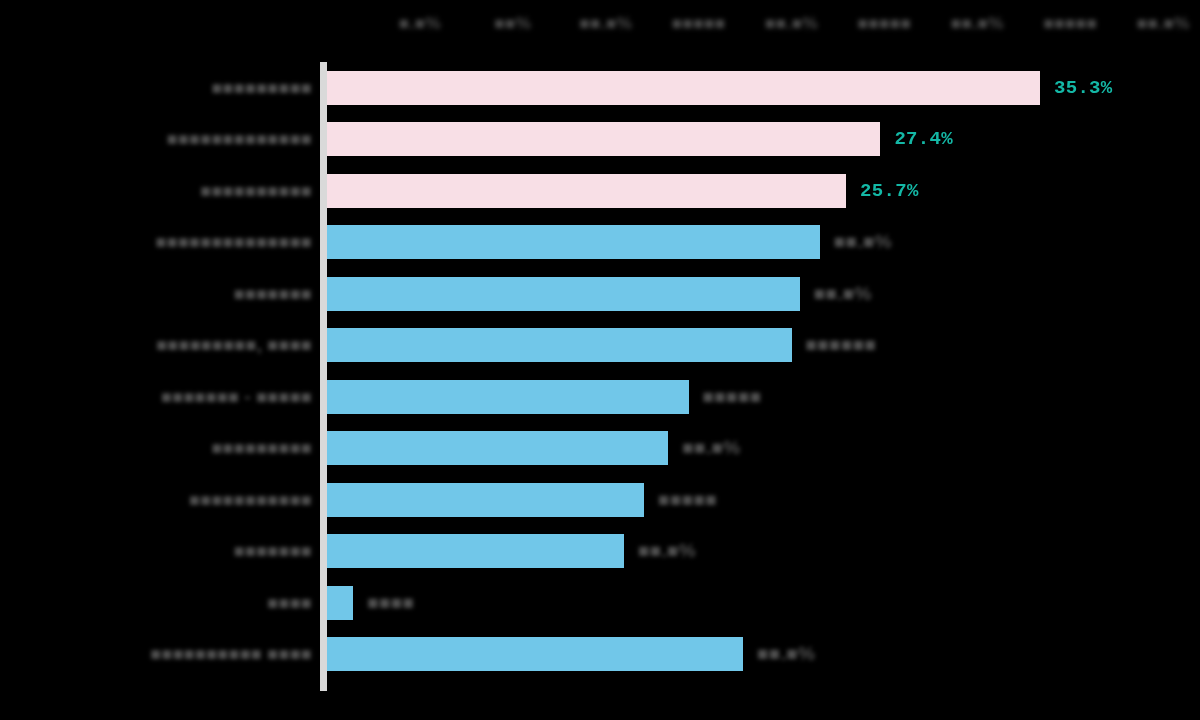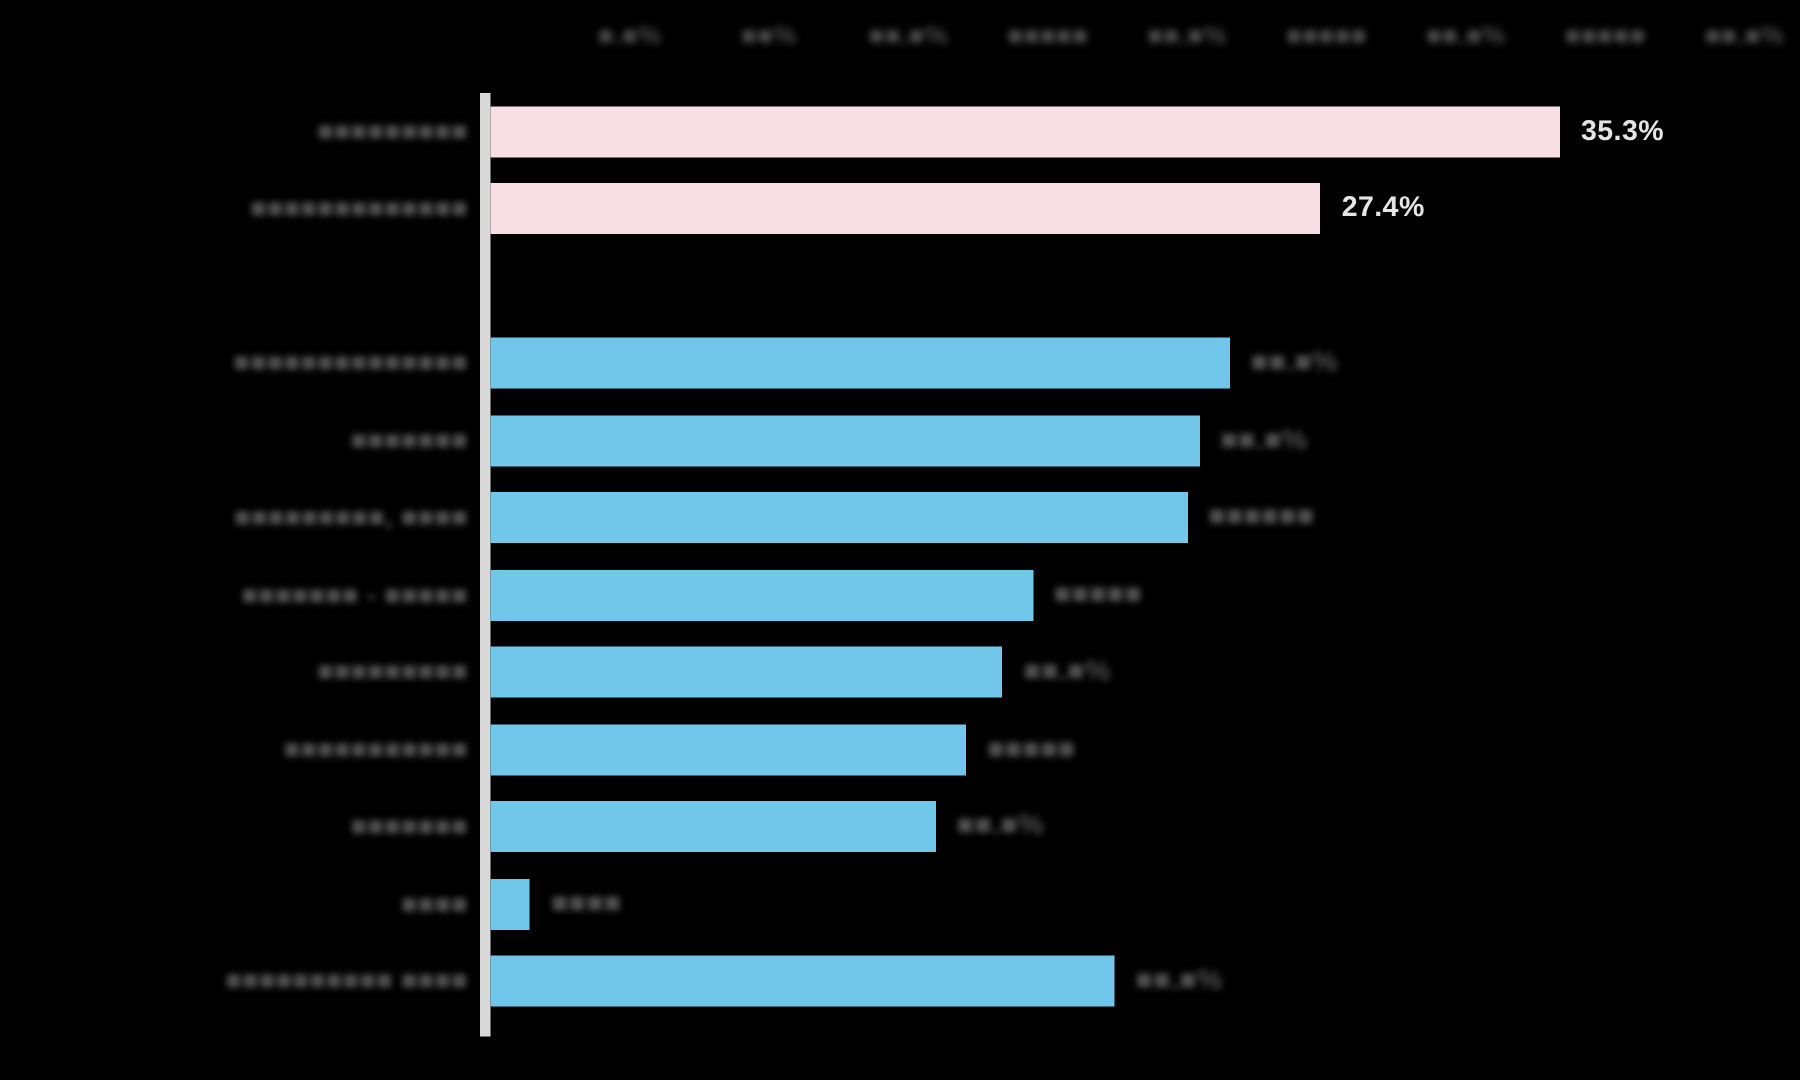--- a/index.html
+++ b/index.html
@@ -92,21 +92,22 @@
   .val-label {
     position: absolute;
     top: 50%;
     transform: translateY(-50%);
     font-size: 19px;
     font-weight: 700;
     white-space: nowrap;
     letter-spacing: 0.3px;
   }
   .val-label.highlight {
-    color: #e5e5e5;
+    color: #14b8a6;
+    font-family: Liberation Mono, monospace;
   }
   .val-label.muted {
     color: #4f4f4f;
     filter: blur(2.2px);
     -webkit-filter: blur(2.2px);
   }
 </style>
 </head>
 <body>
 
@@ -128,20 +129,25 @@
     <div class="spine"></div>
   <div class="row" style="top: 6px;">
         <div class="cat-label">■■■■■■■■■</div>
         <div class="bar pink" style="width: 713px; background: rgb(248, 223, 230);"></div>
         <div class="val-label highlight" style="left: 1054px;">35.3%</div>
       </div>
       <div class="row" style="top: 57.5px;">
         <div class="cat-label">■■■■■■■■■■■■■</div>
         <div class="bar pink" style="width: 553.433px; background: rgb(248, 223, 230);"></div>
         <div class="val-label highlight" style="left: 894.433px; text-align: right;">27.4%</div>
+      </div>
+      <div class="row" style="top: 109px;">
+        <div class="cat-label">■■■■■■■■■■</div>
+        <div class="bar pink" style="width: 519.096px; background: rgb(248, 223, 230);"></div>
+        <div class="val-label highlight" style="left: 860.096px;">25.7%</div>
       </div>
       <div class="row" style="top: 160.5px;">
         <div class="cat-label">■■■■■■■■■■■■■■</div>
         <div class="bar blue" style="width: 492.839px; background: rgb(113, 199, 233);"></div>
         <div class="val-label muted" style="left: 833.839px;">■■.■%</div>
       </div>
       <div class="row" style="top: 212px;">
         <div class="cat-label">■■■■■■■</div>
         <div class="bar blue" style="width: 472.64px; background: rgb(113, 199, 233);"></div>
         <div class="val-label muted" style="left: 813.64px;">■■.■%</div>

